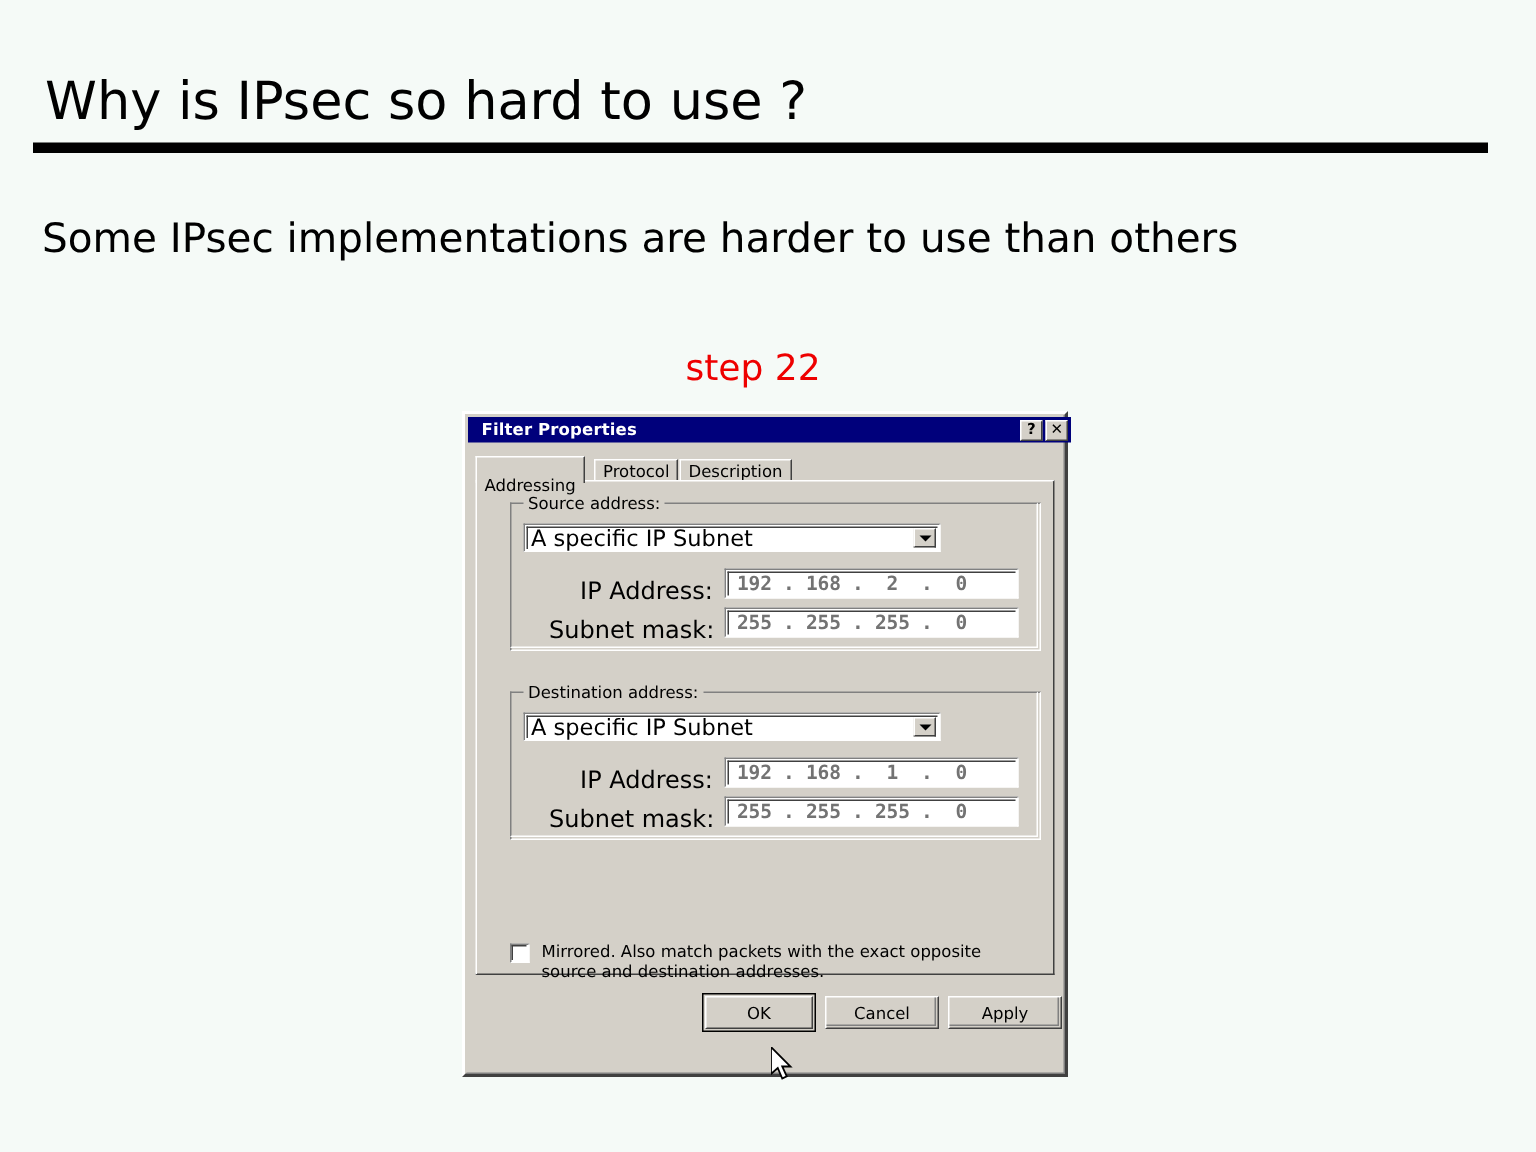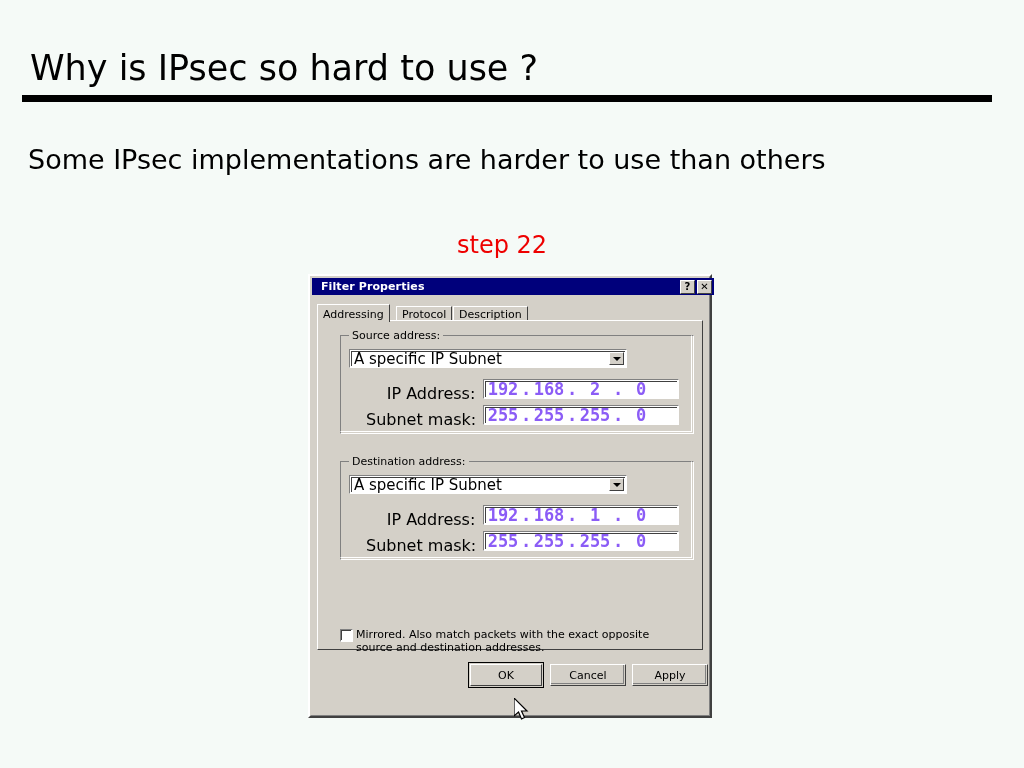--- a/index.html
+++ b/index.html
@@ -123,21 +123,21 @@
     box-sizing: border-box;
     font-size: 11px;
     color: #000;
     padding: 1px 5px 0 5px;
     white-space: nowrap;
     cursor: default;
   }
   .tab.active {
     top: 0px;
     height: 18px;
-    padding-top: 3px;
+    padding-top: 12px;
     z-index: 3;
   }
 
   
   #tabpage {
     position: absolute;
     left: 7px; top: 44px;
     width: 386px; height: 330px;
     background: #d4d0c8;
     border-top: 1px solid #ffffff;
@@ -250,23 +250,23 @@
     border-left: 1px solid #404040;
     box-sizing: border-box;
     pointer-events: none;
   }
   .ip-row {
     position: absolute;
     left: 2px; top: 1px; right: 2px; bottom: 1px;
     display: flex;
     align-items: center;
     font-family: "DejaVu Sans Mono", monospace;
-    font-size: 17px;
+    font-size: 13px;
     font-weight: bold;
-    color: #8b5cf6;
+    color: #737373;
     z-index: 2;
   }
   .ip-octet {
     width: 34px;
     text-align: center;
   }
   .ip-dot {
     width: 12px;
     text-align: center;
   }
@@ -295,21 +295,21 @@
   #mirrored-check::after {
     content: "";
     position: absolute;
     left: 0; top: 0; right: 1px; bottom: 1px;
     border-top: 1px solid #404040;
     border-left: 1px solid #404040;
   }
   #mirrored-text {
     font-size: 11px;
     color: #000;
-    margin-left: 3px;
+    margin-left: 8px;
     line-height: 13px;
     width: 320px;
   }
 
   
   #buttonbar {
     position: absolute;
     left: 0; right: 0;
     top: 380px; height: 40px;
   }

